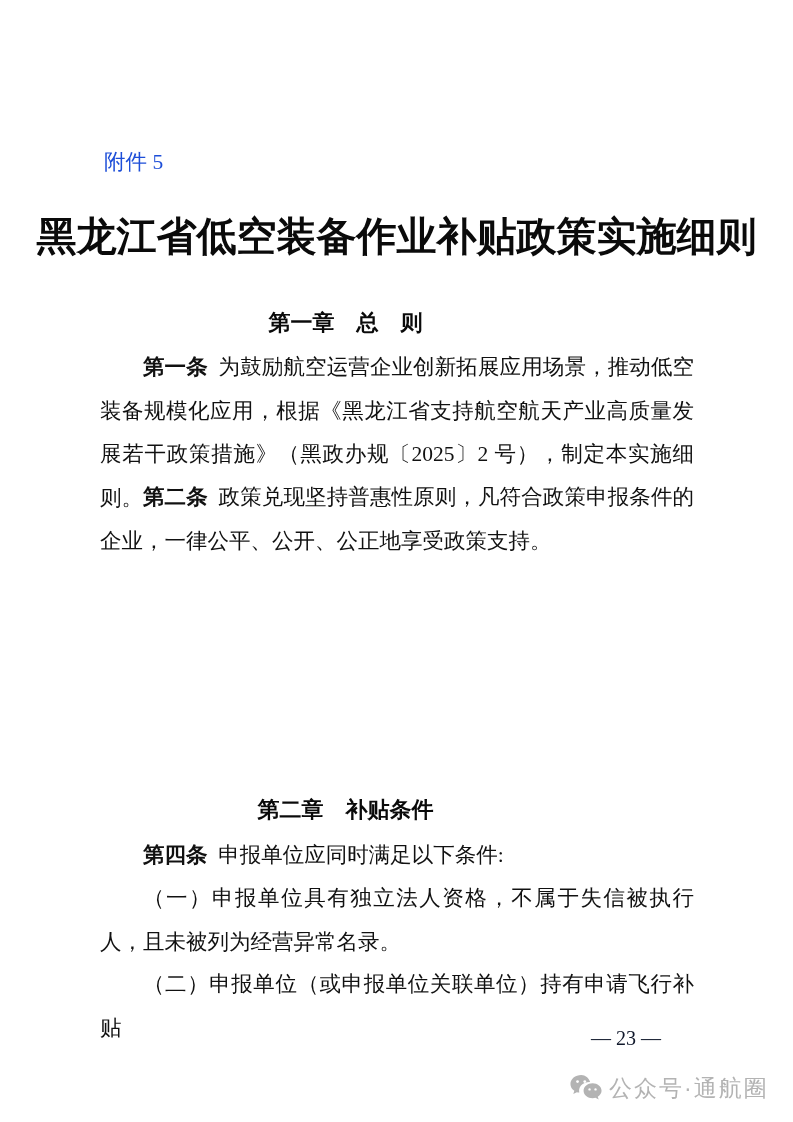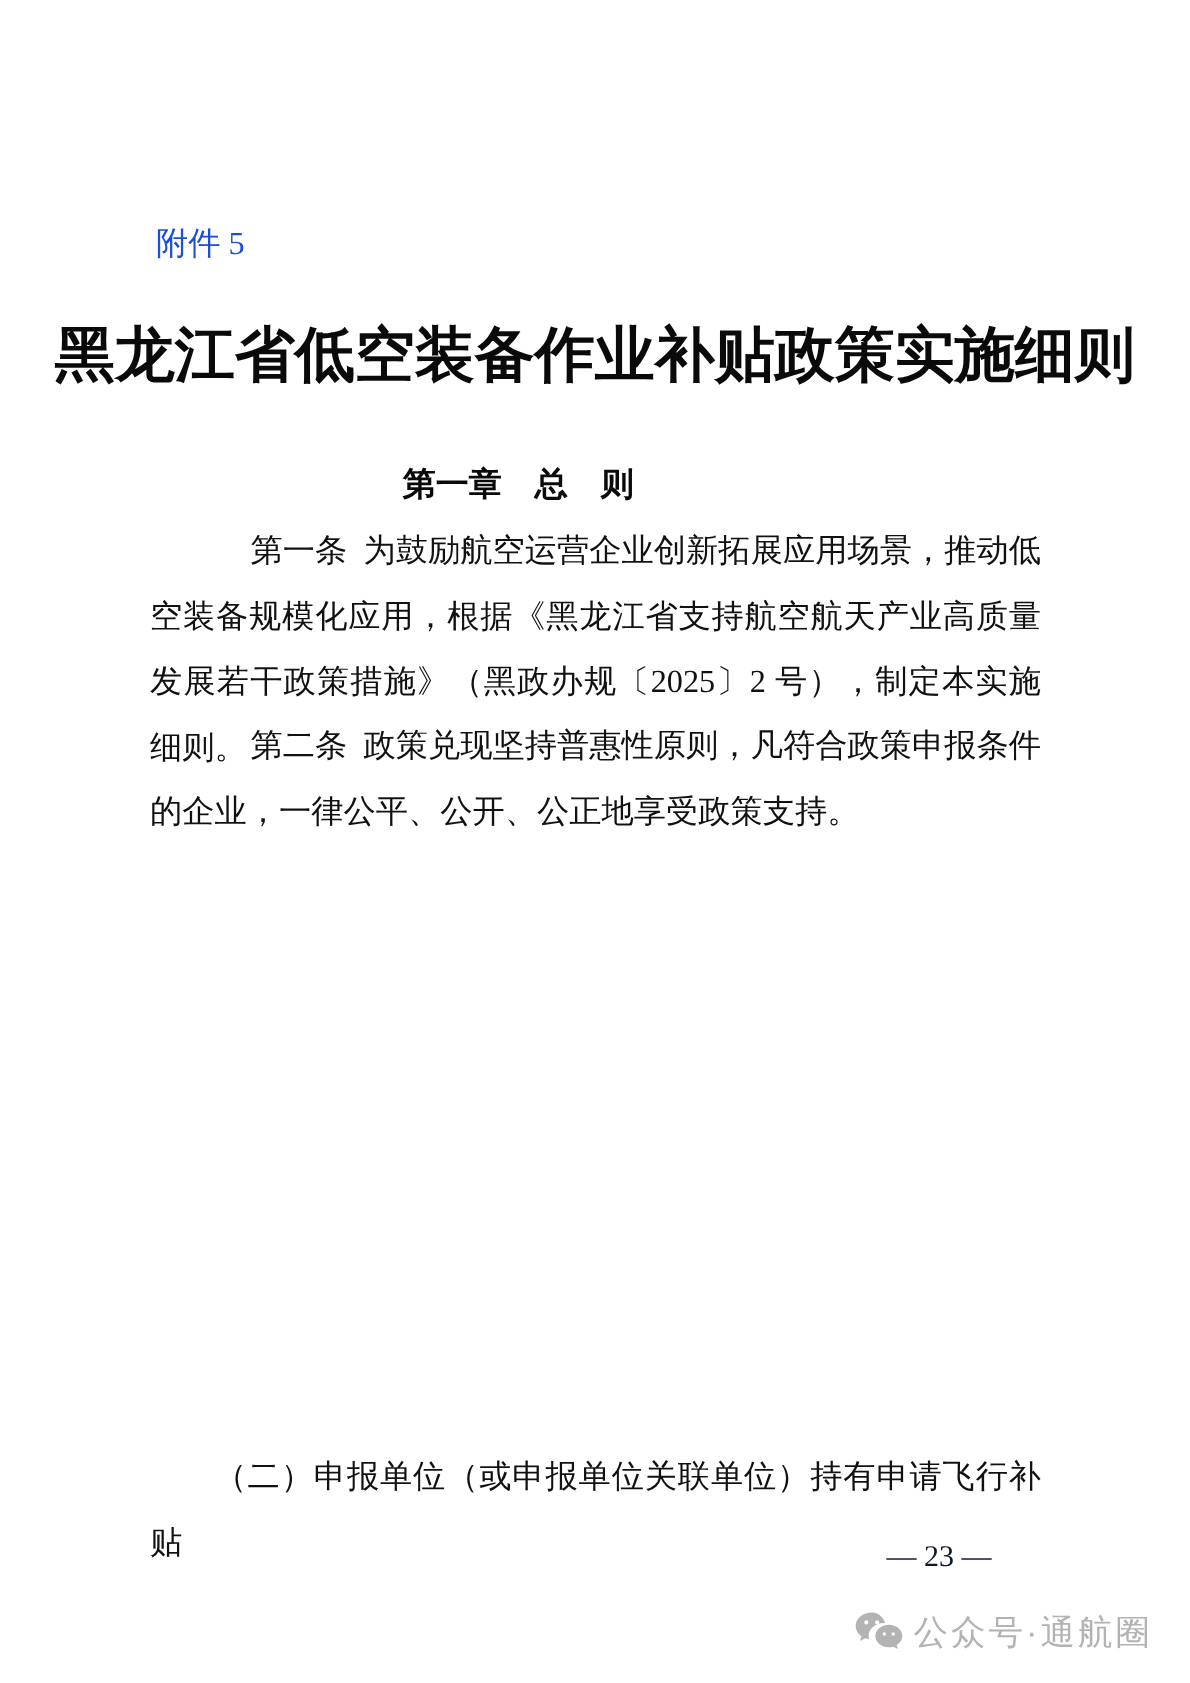--- a/index.html
+++ b/index.html
@@ -62,23 +62,22 @@
     color: #111111;
   }
   .p1 { top: 346px; }
   .p2 { top: 476px; }
   .p3 { top: 563px; }
   .p4 { top: 834px; }
   .p5 { top: 877px; }
   .p6 { top: 963px; }
   .article-label {
     font-family: "Liberation Sans", sans-serif;
-    font-weight: 400;
+    font-weight: 700;
     margin-right: 0.5em;
-    margin-left: 24px;
   }
   .page-number {
     position: absolute;
     left: 560px;
     top: 1024px;
     width: 132px;
     text-align: center;
     font-size: 20px;
     line-height: 28px;
     font-family: "Liberation Serif", serif;
@@ -115,22 +114,25 @@
 
   <div class="doc-title">黑龙江省低空装备作业补贴政策实施细则</div>
 
   <div class="chapter ch1">第一章　总　则</div>
 
   <p class="para p1"><b class="article-label">第一条</b><span>为鼓励航空运营企业创新拓展应用场景，推动低空装备规模化应用，根据《黑龙江省支持航空航天产业高质量发展若干政策措施》（黑政办规〔2025〕2 号），制定本实施细则。</span></p>
 
   <p class="para p2"><b class="article-label">第二条</b><span>政策兑现坚持普惠性原则，凡符合政策申报条件的企业，一律公平、公开、公正地享受政策支持。</span></p>
 
 
+  <div class="chapter ch2">第二章　补贴条件</div>
 
+  <p class="para p4"><b class="article-label">第四条</b><span>申报单位应同时满足以下条件:</span></p>
 
+  <p class="para p5">（一）申报单位具有独立法人资格，不属于失信被执行人，且未被列为经营异常名录。</p>
 
   <p class="para p6">（二）申报单位（或申报单位关联单位）持有申请飞行补贴</p>
 
   <div class="page-number">— 23 —</div>
 
   <div class="watermark">
     <span class="wicon">
       <svg width="32" height="28" viewBox="0 0 37 32" xmlns="http://www.w3.org/2000/svg">
         <path fill="#b3b3b3" d="M13 1C6.1 1 0.5 5.6 0.5 11.3c0 3.2 1.8 6.1 4.5 8l-1.2 3.6 4.1-2.1c0.9 0.3 1.9 0.4 2.9 0.5-0.2-0.8-0.3-1.5-0.3-2.3 0-5.5 5.3-10 11.8-10 0.3 0 0.6 0 0.9 0C21.9 4.7 17.8 1 13 1z"></path>
         <circle fill="#ffffff" cx="8.7" cy="8.6" r="1.6"></circle>

